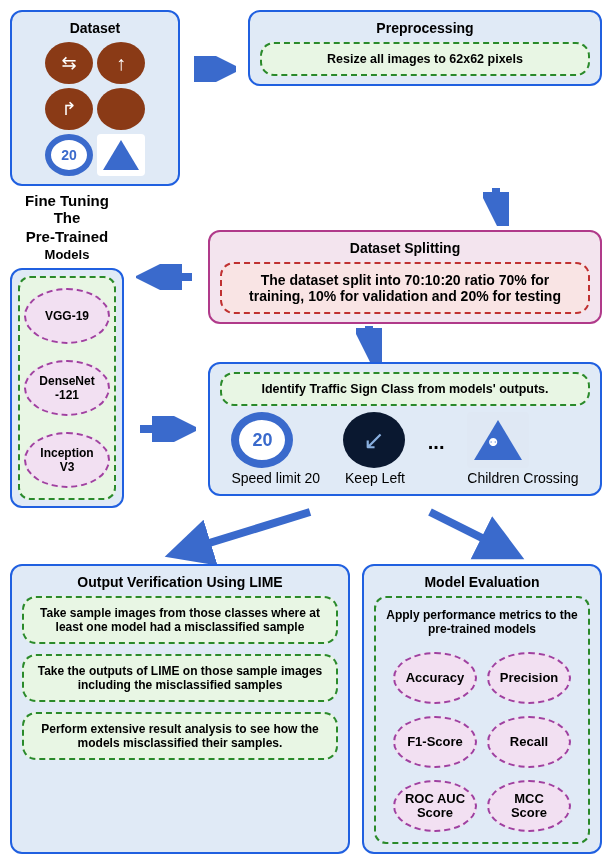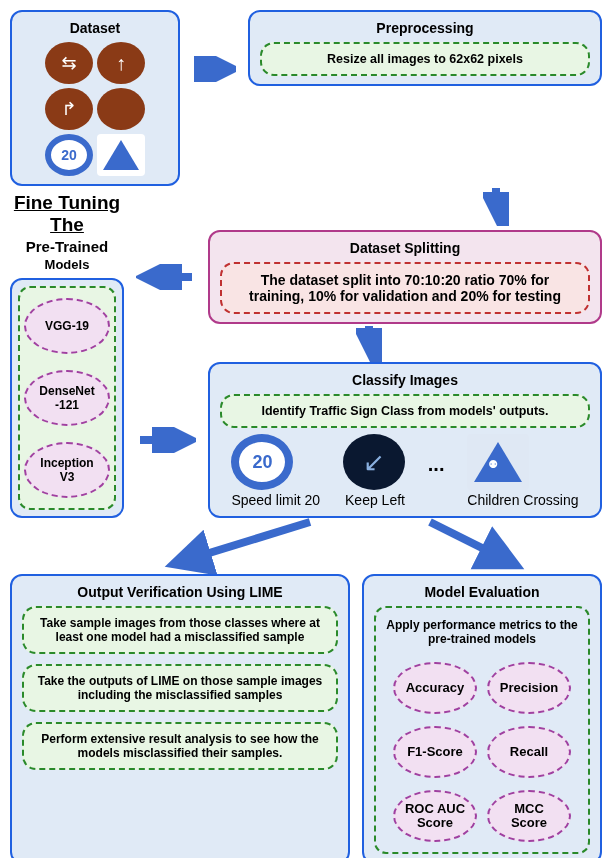--- a/index.html
+++ b/index.html
@@ -161,21 +161,21 @@
         <marker id="ah2" markerWidth="10" markerHeight="10" refX="3" refY="4" orient="auto">
           <path d="M0,0 L6,3 L0,6 Z" fill="#3a6acc"></path>
         </marker>
       </defs>
   <line x1="13" y1="2" x2="13" y2="30" stroke="#3a6acc" stroke-width="8" marker-end="url(#ah2)"></line>
     </svg>
 </div>
 
 <div class="row" style="align-items:flex-start; margin-top:-40px;">
   <div class="col" style="width:114px;">
-    <div class="section-label" style="font-size:19px;text-decoration:underline;">Fine Tuning The</div>
+    <div class="section-label" style="font-size:15px;">Fine Tuning The</div>
     <div class="section-label" style="font-size:15px;margin-top:-4px;">Pre-Trained</div>
     <div class="section-label" style="font-size:13px;margin-top:-4px;">Models</div>
     <div class="box" style="padding:6px;">
       <div class="models-container">
         <div class="oval">VGG-19</div>
         <div class="oval" style="white-space:pre-line;">DenseNet
 -121</div>
         <div class="oval" style="white-space:pre-line;">Inception
 V3</div>
       </div>
@@ -206,21 +206,20 @@
         </svg>
     </div>
 
     <div class="row" style="align-items:center;">
       <div class="arrow-block">
         <svg class="arrow" width="60" height="26">
             <line x1="4" y1="13" x2="48" y2="13" stroke="#3a6acc" stroke-width="8" marker-end="url(#ah1)"></line>
           </svg>
       </div>
       <div class="box" style="flex:1;">
-        <div class="box-title">Classify Images</div>
         <div class="pill" style="margin-bottom:6px;">Identify Traffic Sign Class from models' outputs.</div>
         <div style="display:flex;align-items:flex-end;justify-content:space-around;">
           <div style="text-align:center;">
             <span class="sign-img" style="width:62px;height:56px;background:#fff;border:8px solid #3a6acc;border-radius:50%;box-sizing:border-box;display:flex;align-items:center;justify-content:center;font-size:18px;font-weight:bold;color:#3a6acc;">20</span>
             <div class="sign-caption">Speed limit 20</div>
           </div>
           <div style="text-align:center;">
             <span class="sign-img" style="width:62px;height:56px;background:#0a1830;border-radius:50%;display:flex;align-items:center;justify-content:center;color:#8ab0e0;font-size:26px;">↙</span>
             <div class="sign-caption">Keep Left</div>
           </div>

